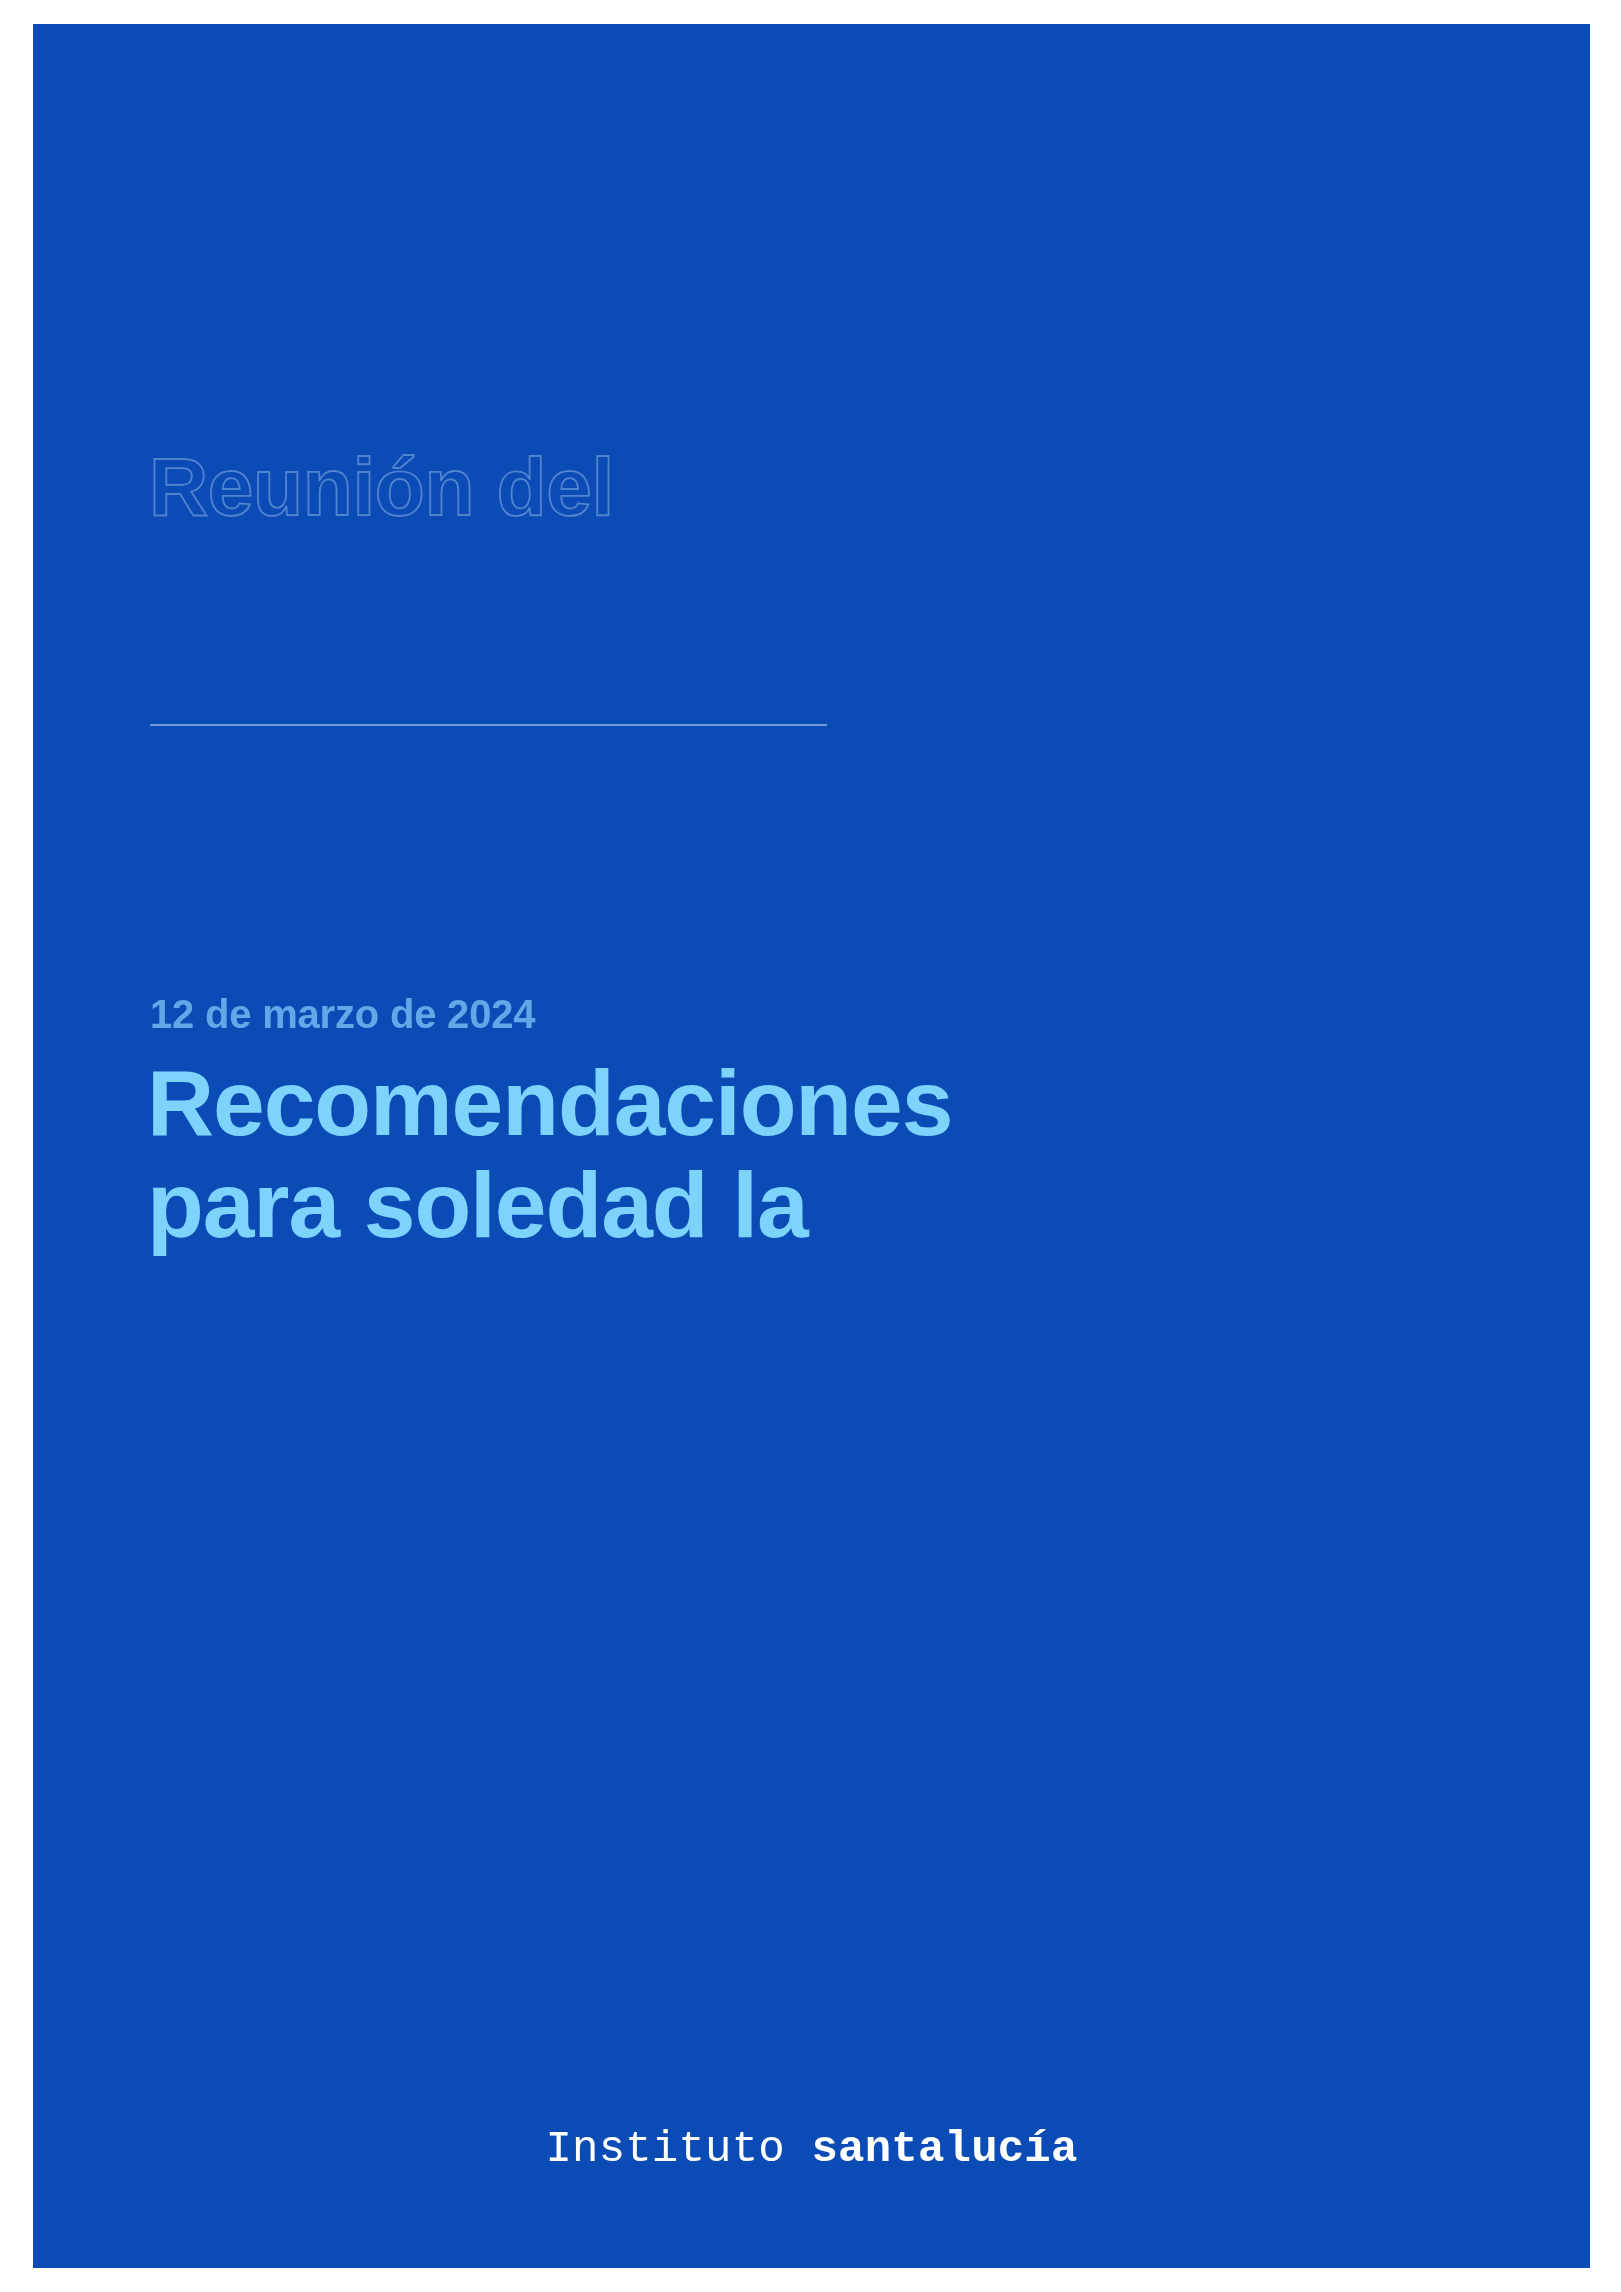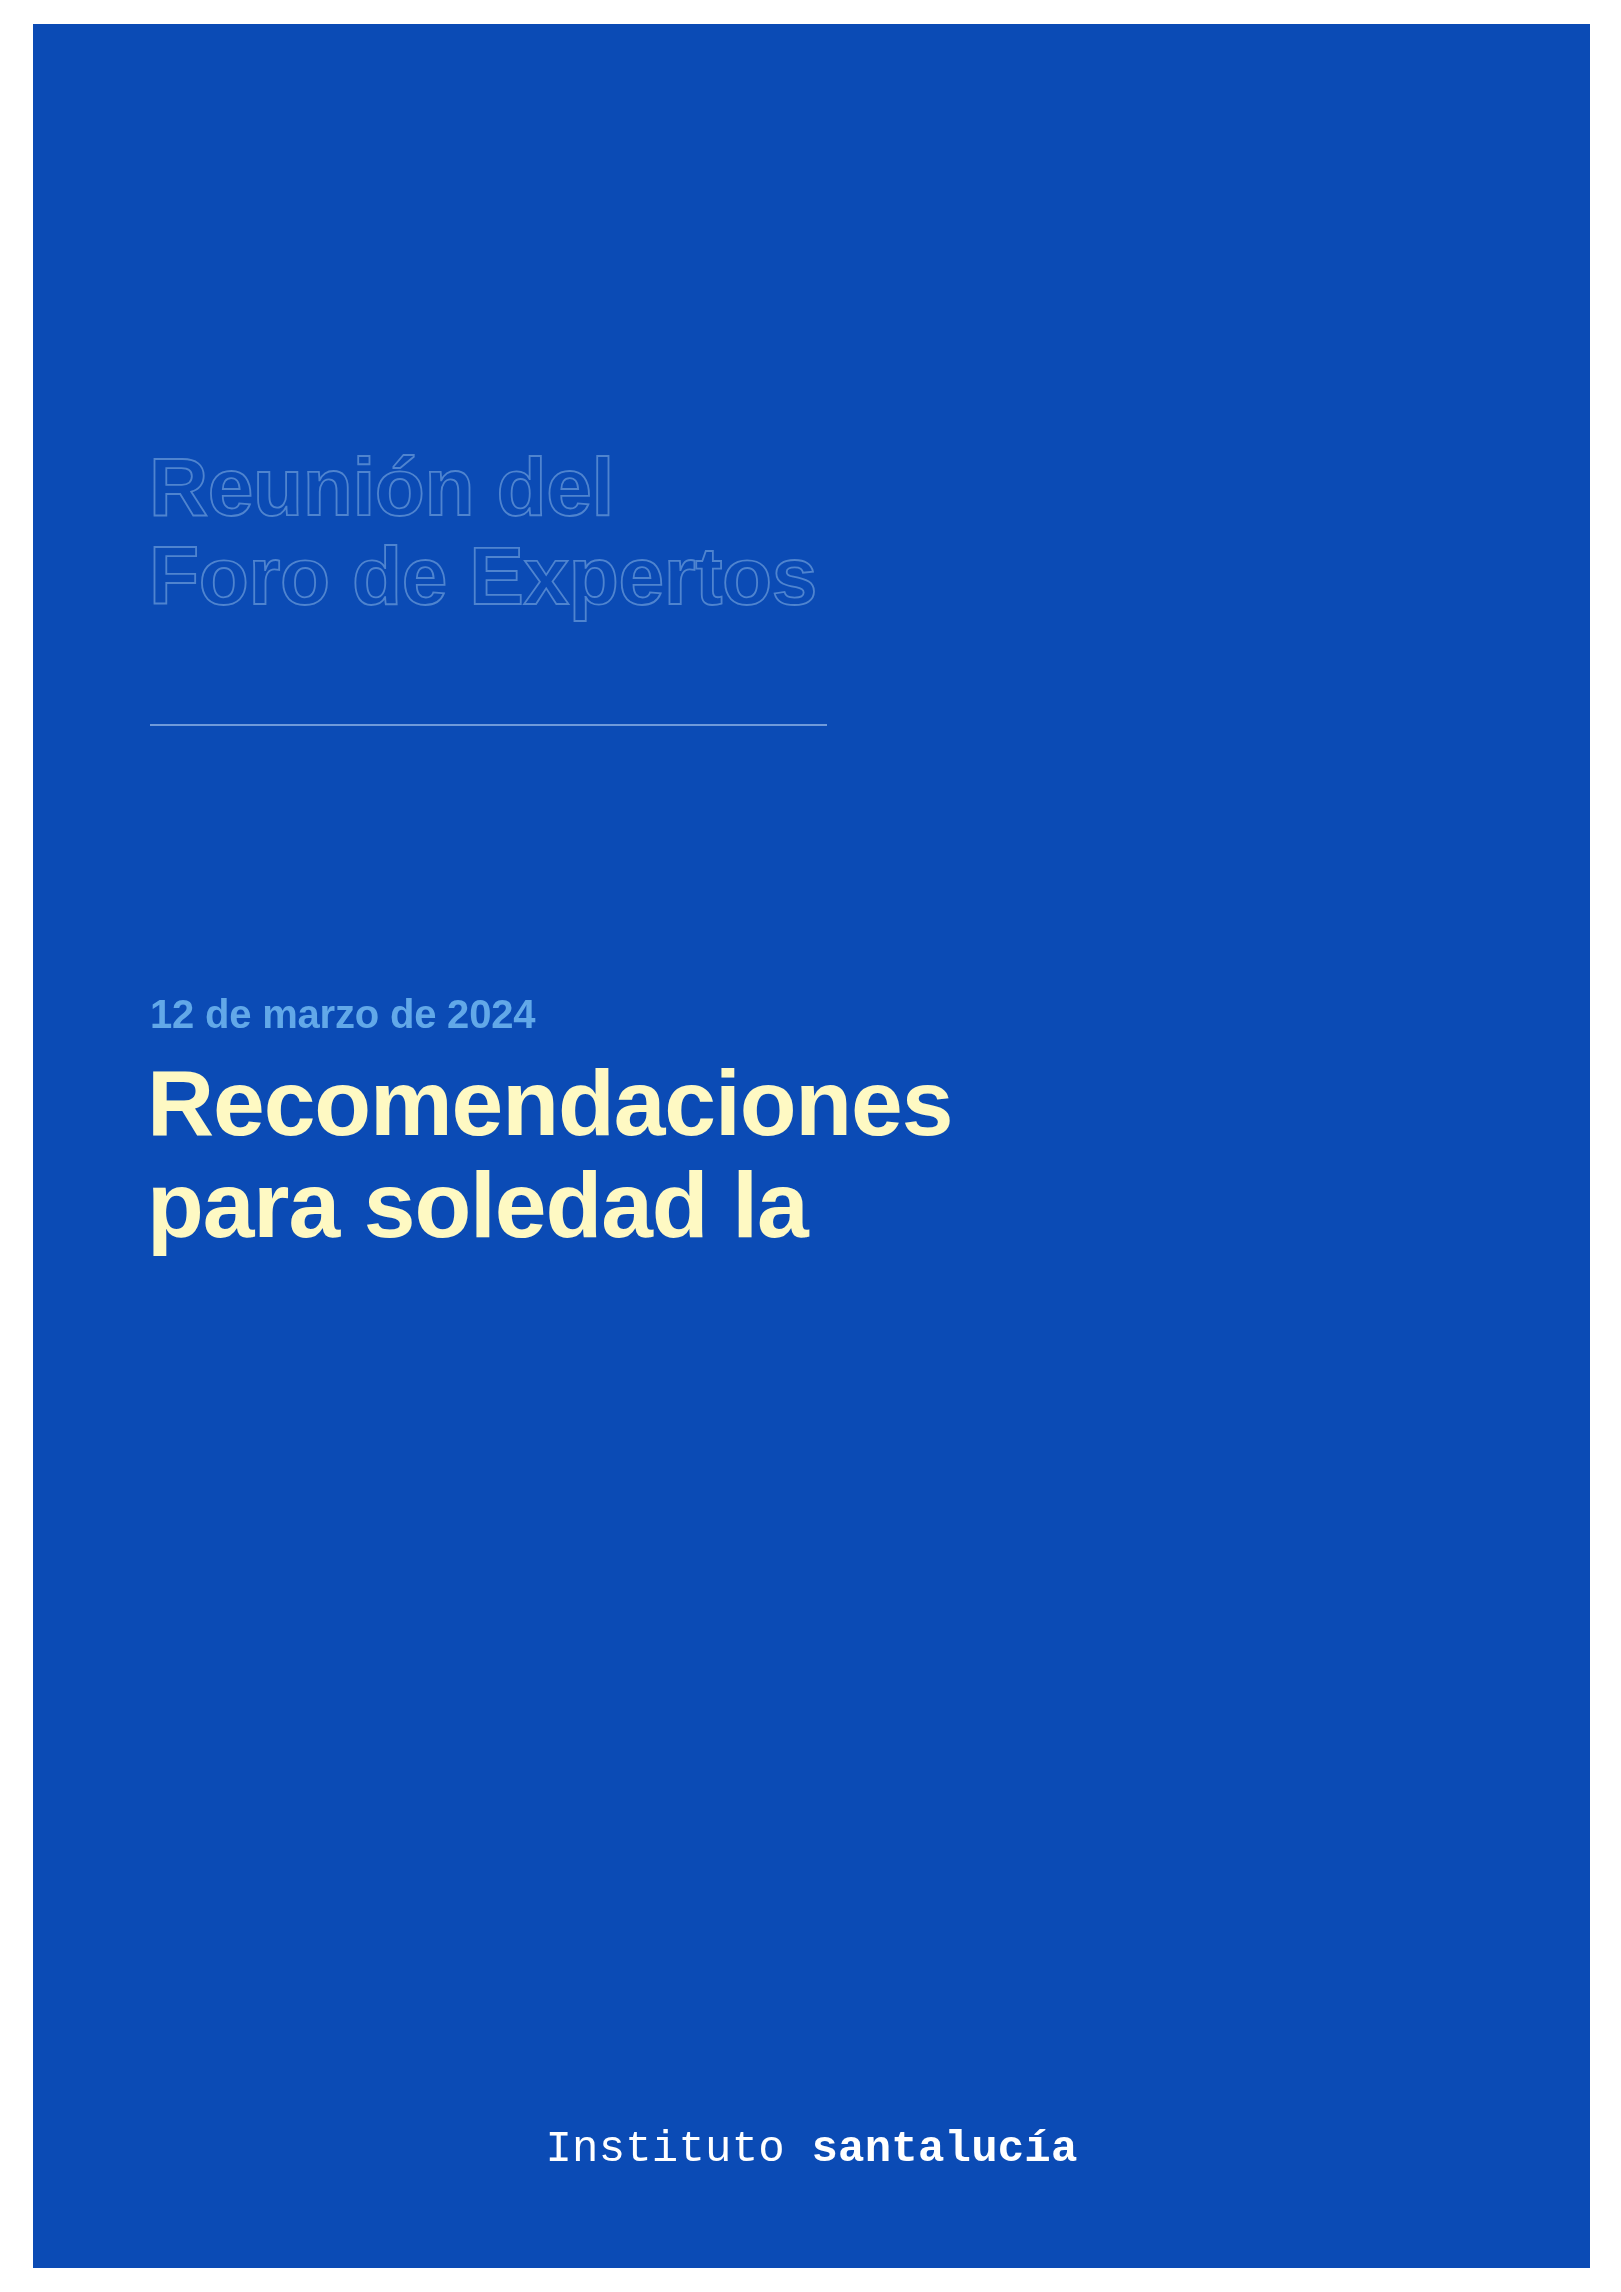--- a/index.html
+++ b/index.html
@@ -57,21 +57,21 @@
   }
   .main-title {
     position: absolute;
     left: 114px;
     top: 1028px;
     width: 1200px;
     font-size: 93px;
     font-weight: 700;
     line-height: 1.1;
     letter-spacing: -1.1px;
-    color: #fef9c3;
+    color: #7dd3fc;
   }
   .main-title .ln {
     display: block;
   }
   .logo {
     position: absolute;
     left: 0;
     right: 0;
     top: 2100px;
     text-align: center;
@@ -87,21 +87,20 @@
     font-weight: 700;
   }
 </style>
 </head>
 <body>
 
 <div class="page">
 
   <div class="outline-title">
     <span class="ln">Reunión del</span>
-    <span class="ln">Foro de Expertos</span>
   </div>
 
   <div class="rule"></div>
 
   <div class="date">12 de marzo de 2024</div>
 
   <div class="main-title">
     <span class="ln">Recomendaciones</span>
     <span class="ln">para soledad la</span>
   </div>

